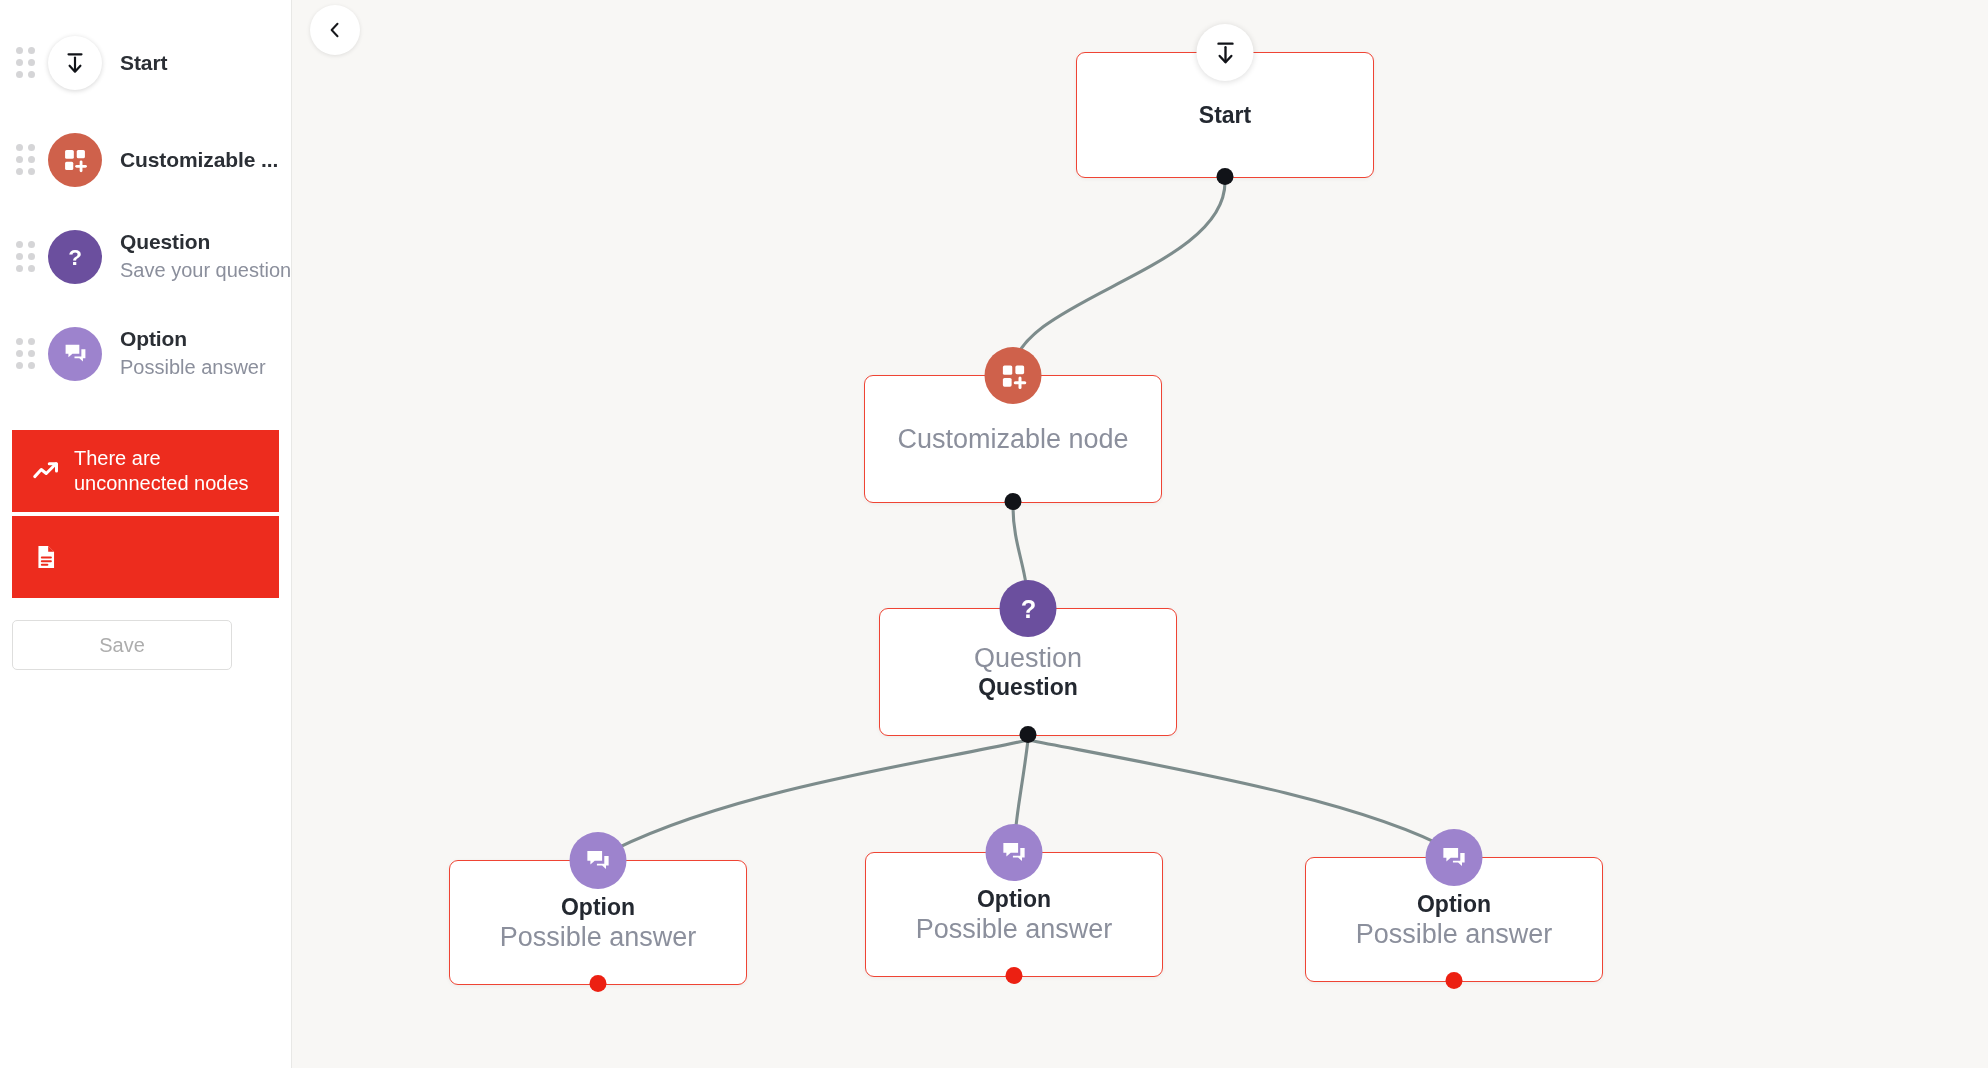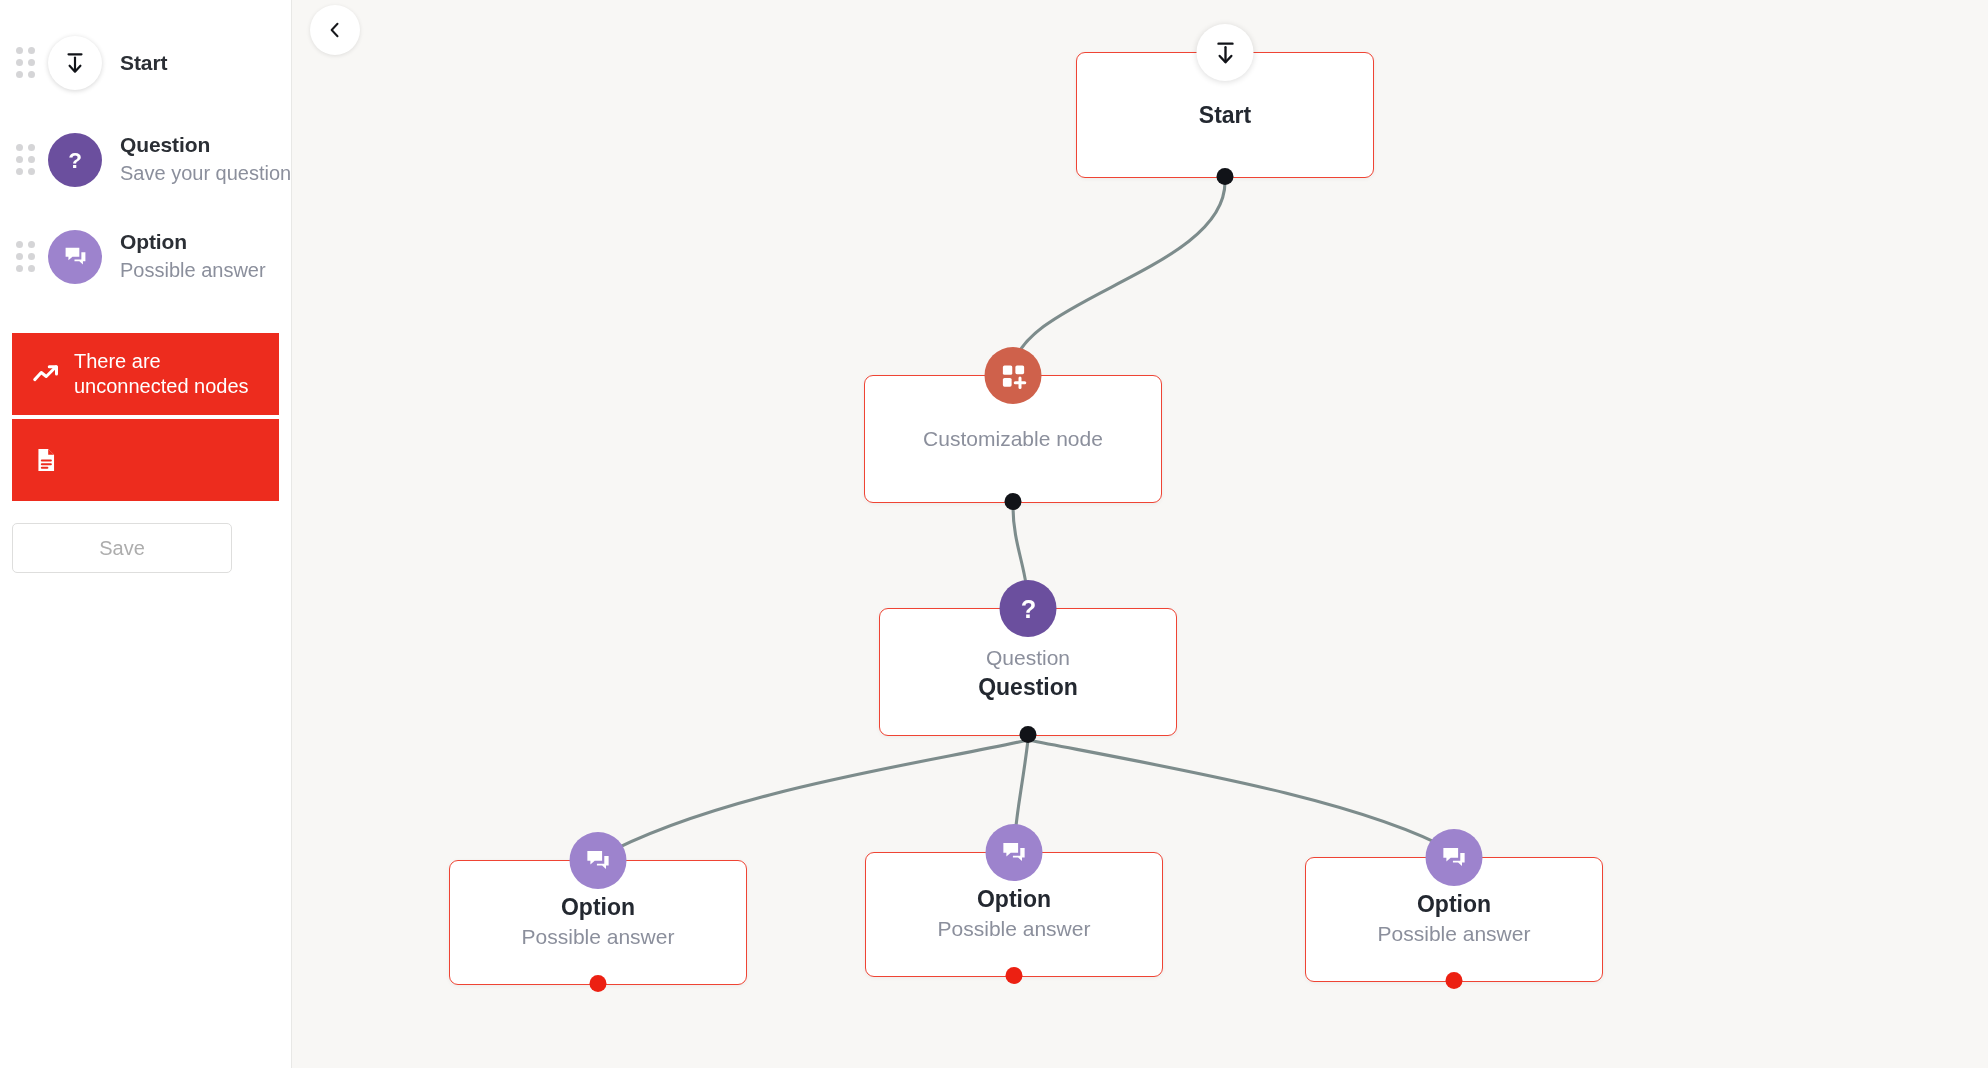--- a/index.html
+++ b/index.html
@@ -203,21 +203,21 @@
   .port-black { background: #111318; }
   .port-red   { background: #ec2012; }
 
   .node-title-strong {
     font-size: 23px;
     font-weight: bold;
     color: #232830;
     line-height: 29px;
   }
   .node-title-muted {
-    font-size: 21px;
+    font-size: 27px;
     color: #8b8f9c;
     line-height: 30px;
     text-align: right;
   }
 
   
   #node-start      { left: 784px; top: 52px;  width: 298px; height: 126px; }
   #node-custom     { left: 572px; top: 375px; width: 298px; height: 128px; }
   #node-question   { left: 587px; top: 608px; width: 298px; height: 128px; }
   #node-option-1   { left: 157px; top: 860px; width: 298px; height: 125px; }
@@ -245,20 +245,42 @@
           <line x1="6" y1="4" x2="18" y2="4" stroke="#111318" stroke-width="2" stroke-linecap="round"></line>
           <line x1="12" y1="7" x2="12" y2="19" stroke="#111318" stroke-width="2" stroke-linecap="round"></line>
           <polyline points="7,14.5 12,20 17,14.5" fill="none" stroke="#111318" stroke-width="2" stroke-linecap="round" stroke-linejoin="round"></polyline>
         </svg>
       </span>
       <span class="item-texts">
         <span class="item-title">Start</span>
       </span>
     </div>
 
+    <div class="palette-item">
+      <span class="drag-handle">
+        <i></i>
+          <i></i>
+          <i></i>
+          <i></i>
+          <i></i>
+          <i></i>
+      </span>
+      <span class="node-badge badge-custom">
+        <svg width="28" height="28" viewBox="0 0 24 24" aria-hidden="true">
+          <rect x="3.5" y="3.5" width="7.5" height="7.5" rx="1.3" fill="#ffffff"></rect>
+          <rect x="13.5" y="3.5" width="7" height="7" rx="1.3" fill="#ffffff"></rect>
+          <rect x="3.5" y="13.5" width="7" height="7" rx="1.3" fill="#ffffff"></rect>
+          <line x1="17.2" y1="13.6" x2="17.2" y2="21.2" stroke="#ffffff" stroke-width="2.4" stroke-linecap="round"></line>
+          <line x1="13.4" y1="17.4" x2="21" y2="17.4" stroke="#ffffff" stroke-width="2.4" stroke-linecap="round"></line>
+        </svg>
+      </span>
+      <span class="item-texts">
+        <span class="item-title">Customizable ...</span>
+      </span>
+    </div>
 
     <div class="palette-item">
       <span class="drag-handle">
         <i></i>
           <i></i>
           <i></i>
           <i></i>
           <i></i>
           <i></i>
       </span>

